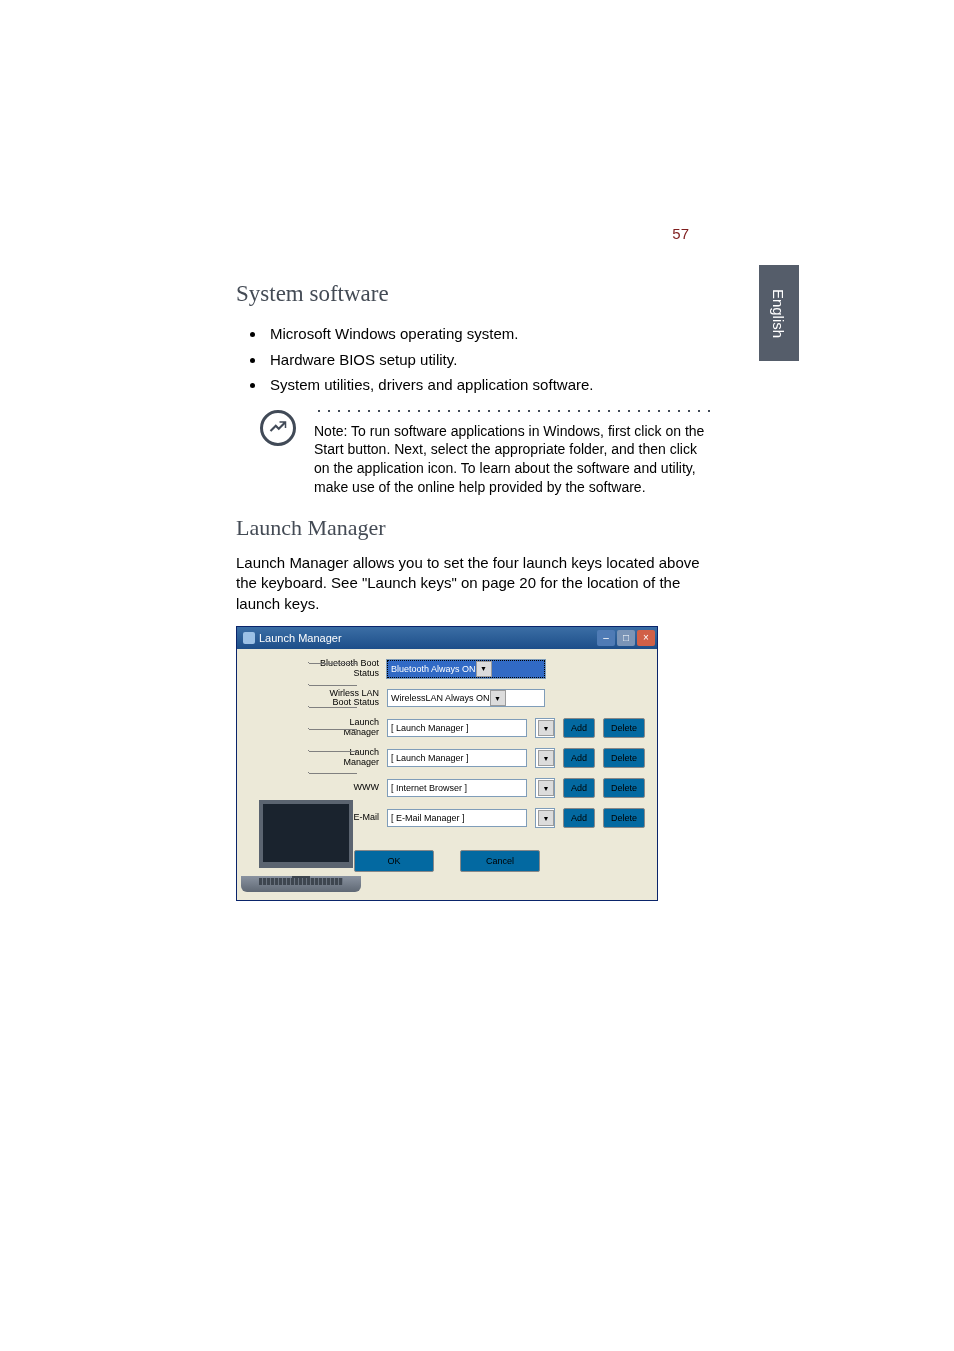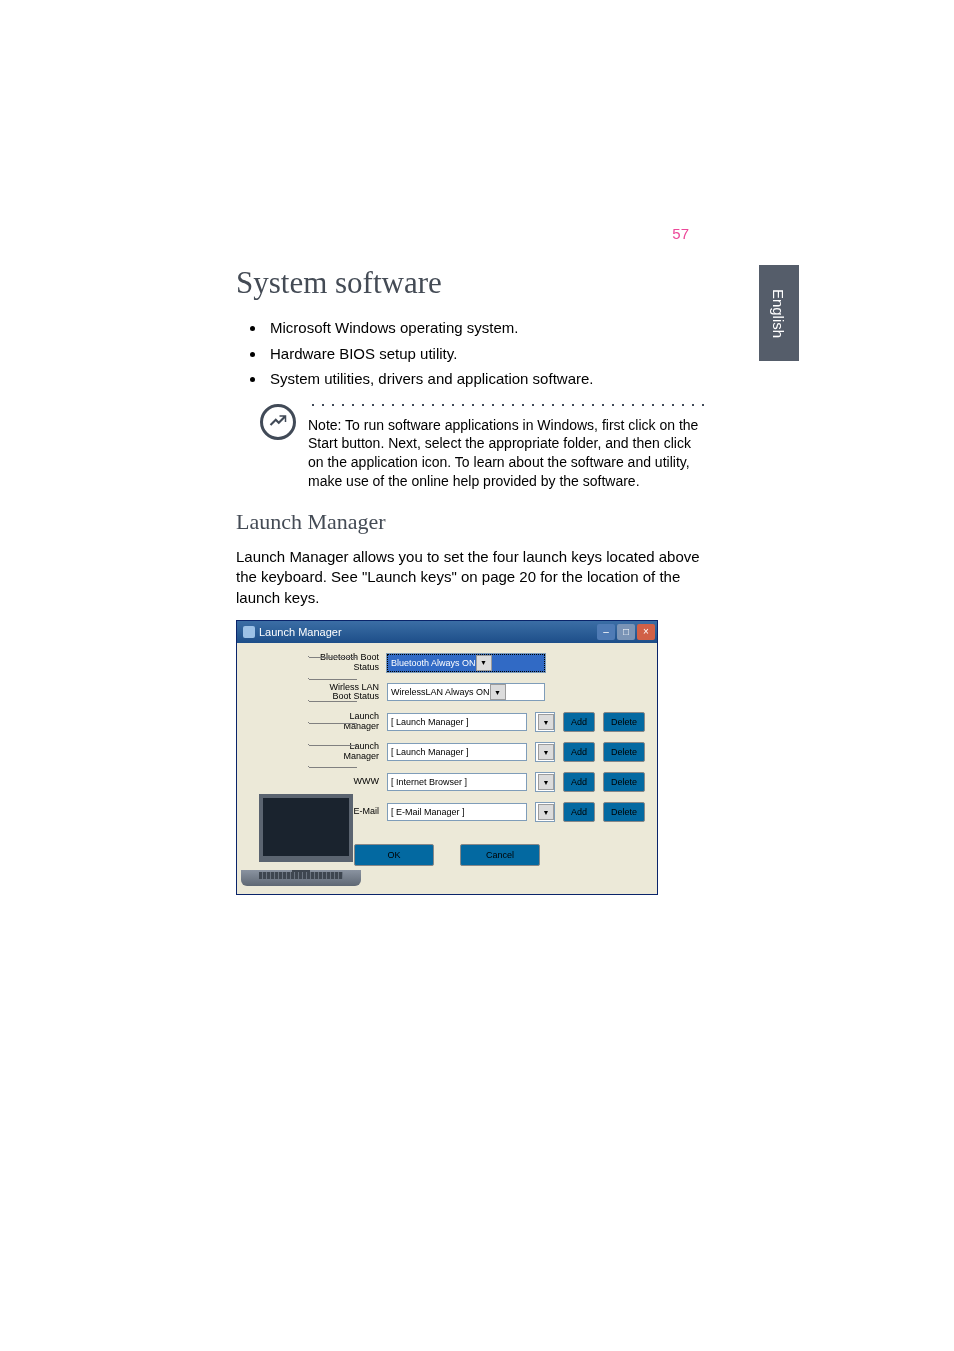--- a/index.html
+++ b/index.html
@@ -1,25 +1,25 @@
 <!DOCTYPE html>
 <html><head>
 <meta charset="utf-8">
 <style>
   html,body{margin:0;padding:0;background:#fff;font-family:Arial,Helvetica,sans-serif;color:#000;}
   .page{width:954px;height:1351px;position:relative;margin:0 auto;box-sizing:border-box;}
-  .page-number{position:absolute;top:225px;right:265px;font-size:15px;color:#ec4899;}
+  .page-number{position:absolute;top:225px;right:265px;font-size:15px;color:#7f1d1d;}
   .lang-tab{position:absolute;top:265px;right:155px;width:40px;height:96px;background:#555d6a;display:flex;align-items:center;justify-content:center;}
   .lang-tab span{color:#fff;font-size:15px;transform:rotate(90deg);transform-origin:center;white-space:nowrap;}
   .content{position:absolute;left:236px;top:265px;width:470px;}
-  h1{font-family:Georgia,'Times New Roman',serif;font-weight:400;font-size:31px;color:#444b55;margin:0 0 14px 0;}
+  h1{font-family:Georgia,'Times New Roman',serif;font-weight:400;font-size:23px;color:#444b55;margin:16px 0 14px 0;}
   .body-text{font-size:15px;line-height:1.35;margin:0 0 8px 0;}
   ul.bullets{margin:4px 0 10px 0;padding-left:30px;}
   ul.bullets li{font-size:15px;line-height:1.7;padding-left:4px;}
-  .note-block{display:flex;gap:12px;margin:8px 0 18px 24px;}
+  .note-block{display:flex;gap:18px;margin:8px 0 18px 24px;}
   .note-icon{flex:0 0 30px;height:30px;border:3px solid #414a57;border-radius:50%;display:flex;align-items:center;justify-content:center;margin-top:2px;}
   .note-icon svg{width:18px;height:18px;fill:#414a57;}
   .note-body{flex:1;}
   .dots{height:6px;background-image:radial-gradient(#414a57 1.3px,transparent 1.3px);background-size:10px 6px;background-repeat:repeat-x;background-position:left center;margin-bottom:8px;width:400px;}
   .note-text{font-size:14px;line-height:1.35;}
   h2{font-family:Georgia,'Times New Roman',serif;font-weight:400;font-size:22px;color:#444b55;margin:6px 0 12px 0;}
   
   .lm-window{width:420px;border:1px solid #0a246a;background:#ece9d8;margin-top:12px;}
   .lm-title{height:22px;background:linear-gradient(#3b6ea5,#1d4e89);display:flex;align-items:center;justify-content:space-between;padding:0 2px 0 6px;font-size:11px;color:#fff;}
   .lm-title-left{display:flex;align-items:center;gap:4px;}

